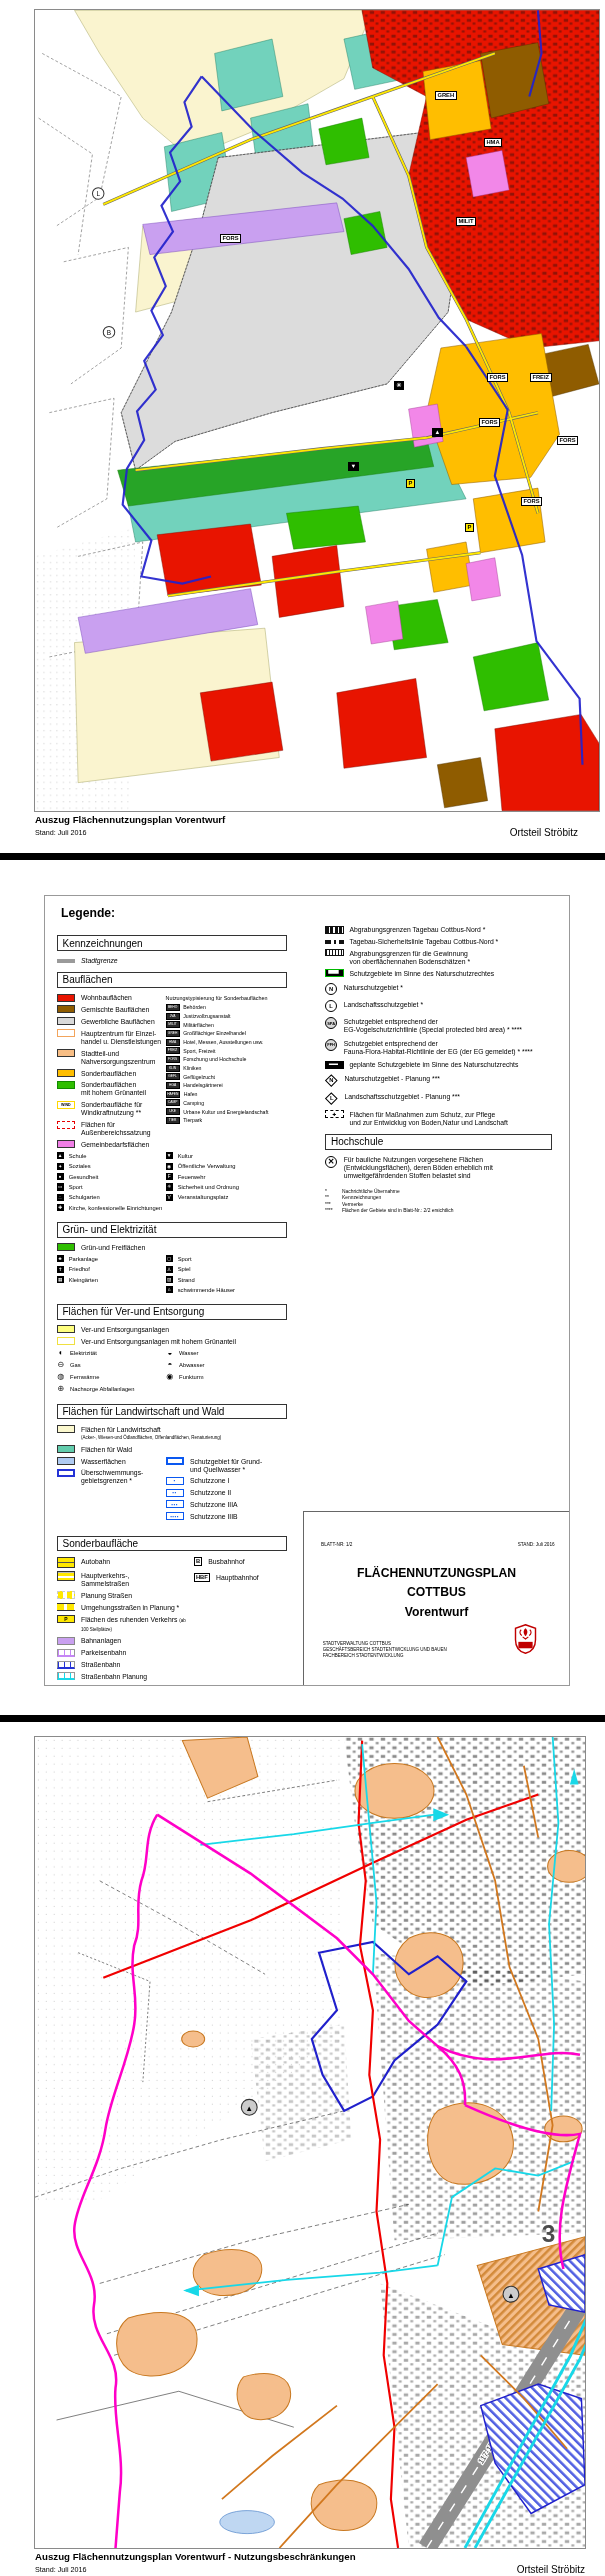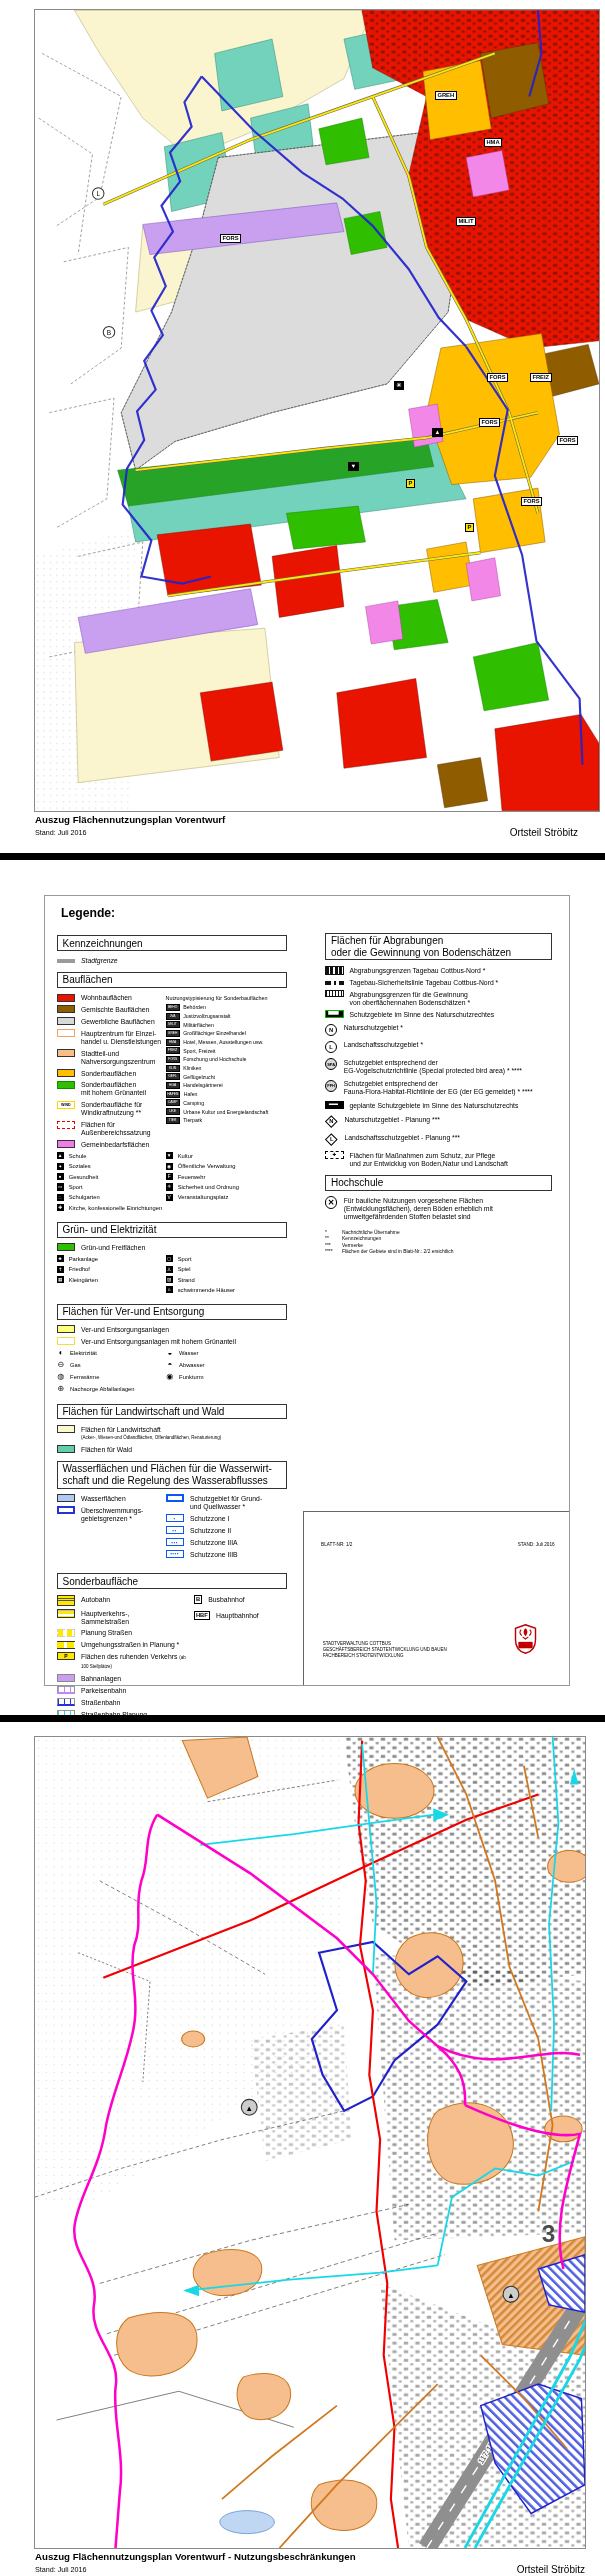--- a/index.html
+++ b/index.html
@@ -572,24 +572,20 @@
         </div>
 
         <div class="row">
           <span class="sw" style="background: rgb(99, 205, 173); border: 0.7px solid rgb(51, 51, 51);"></span>
           <span class="lbl">
             <span class="l1"><span>Flächen für Wald</span></span>
           </span>
         </div>
       </div>
 
-    <div class="sec-h">
-      <span class="hl">Wasserflächen und Flächen für die Wasserwirt-</span>
-        <span class="hl">schaft und die Regelung des Wasserabflusses</span>
-    </div>
     <div class="cols wr">
       <div class="col-a">
 
           <div class="row">
             <span class="sw" style="background: rgb(175, 203, 242); border: 0.7px solid rgb(51, 51, 51);"></span>
             <span class="lbl">
               <span class="l1"><span>Wasserflächen</span></span>
             </span>
           </div>
 
@@ -727,24 +723,20 @@
           <div class="vrow">
             <span class="vcode">HBF</span>
             <span class="vlbl">Hauptbahnhof</span>
           </div>
         </div>
     </div>
   </div>
 
   <div class="rcol">
 
-    <div class="sec-h">
-      <span class="hl">Flächen für Abgrabungen</span>
-        <span class="hl">oder die Gewinnung von Bodenschätzen</span>
-    </div>
     <div>
 
         <div class="row">
           <span class="sw" style="height: 8.6px; background: repeating-linear-gradient(90deg, rgb(17, 17, 17) 0px, rgb(17, 17, 17) 2.9px, rgb(255, 255, 255) 2.9px, rgb(255, 255, 255) 4.3px); border: 0.7px solid rgb(17, 17, 17);"></span>
           <span class="lbl">
             <span class="l1"><span>Abgrabungsgrenzen Tagebau Cottbus-Nord *</span></span>
           </span>
         </div>
 
         <div class="row">
@@ -884,20 +876,25 @@
         <div class="fnrow">
           <span class="fnstar">****</span>
           <span class="fntext">Flächen der Gebiete sind in Blatt-Nr.: 2/2 ersichtlich</span>
         </div>
       </div>
   </div>
 
   <div class="tblock">
     <div class="tb-blatt">BLATT-NR: 1/2</div>
     <div class="tb-stand">STAND: Juli 2016</div>
+    <div class="tb-title">
+      <span>FLÄCHENNUTZUNGSPLAN</span>
+        <span>COTTBUS</span>
+        <span>Vorentwurf</span>
+    </div>
     <div class="tb-org">
       <div>STADTVERWALTUNG COTTBUS</div>
         <div>GESCHÄFTSBEREICH STADTENTWICKLUNG UND BAUEN</div>
         <div>FACHBEREICH STADTENTWICKLUNG</div>
     </div>
     <svg class="tb-crest" viewBox="0 0 32 42">
       <path d="M16 1 L30 6 V22 C30 33 24 39 16 41 C8 39 2 33 2 22 V6 Z" fill="#fff" stroke="#C00000" stroke-width="2"></path>
       <rect x="6" y="25" width="20" height="9" fill="#C00000"></rect>
       <path d="M16 6 C12.5 9 12.5 13.5 16 17 C19.5 13.5 19.5 9 16 6 Z" fill="#C00000"></path>
       <path d="M10 8 C7.5 10 7.5 14.5 11 16 M22 8 C24.5 10 24.5 14.5 21 16 M12 18 L16 21 L20 18" stroke="#C00000" stroke-width="1.6" fill="none"></path>

